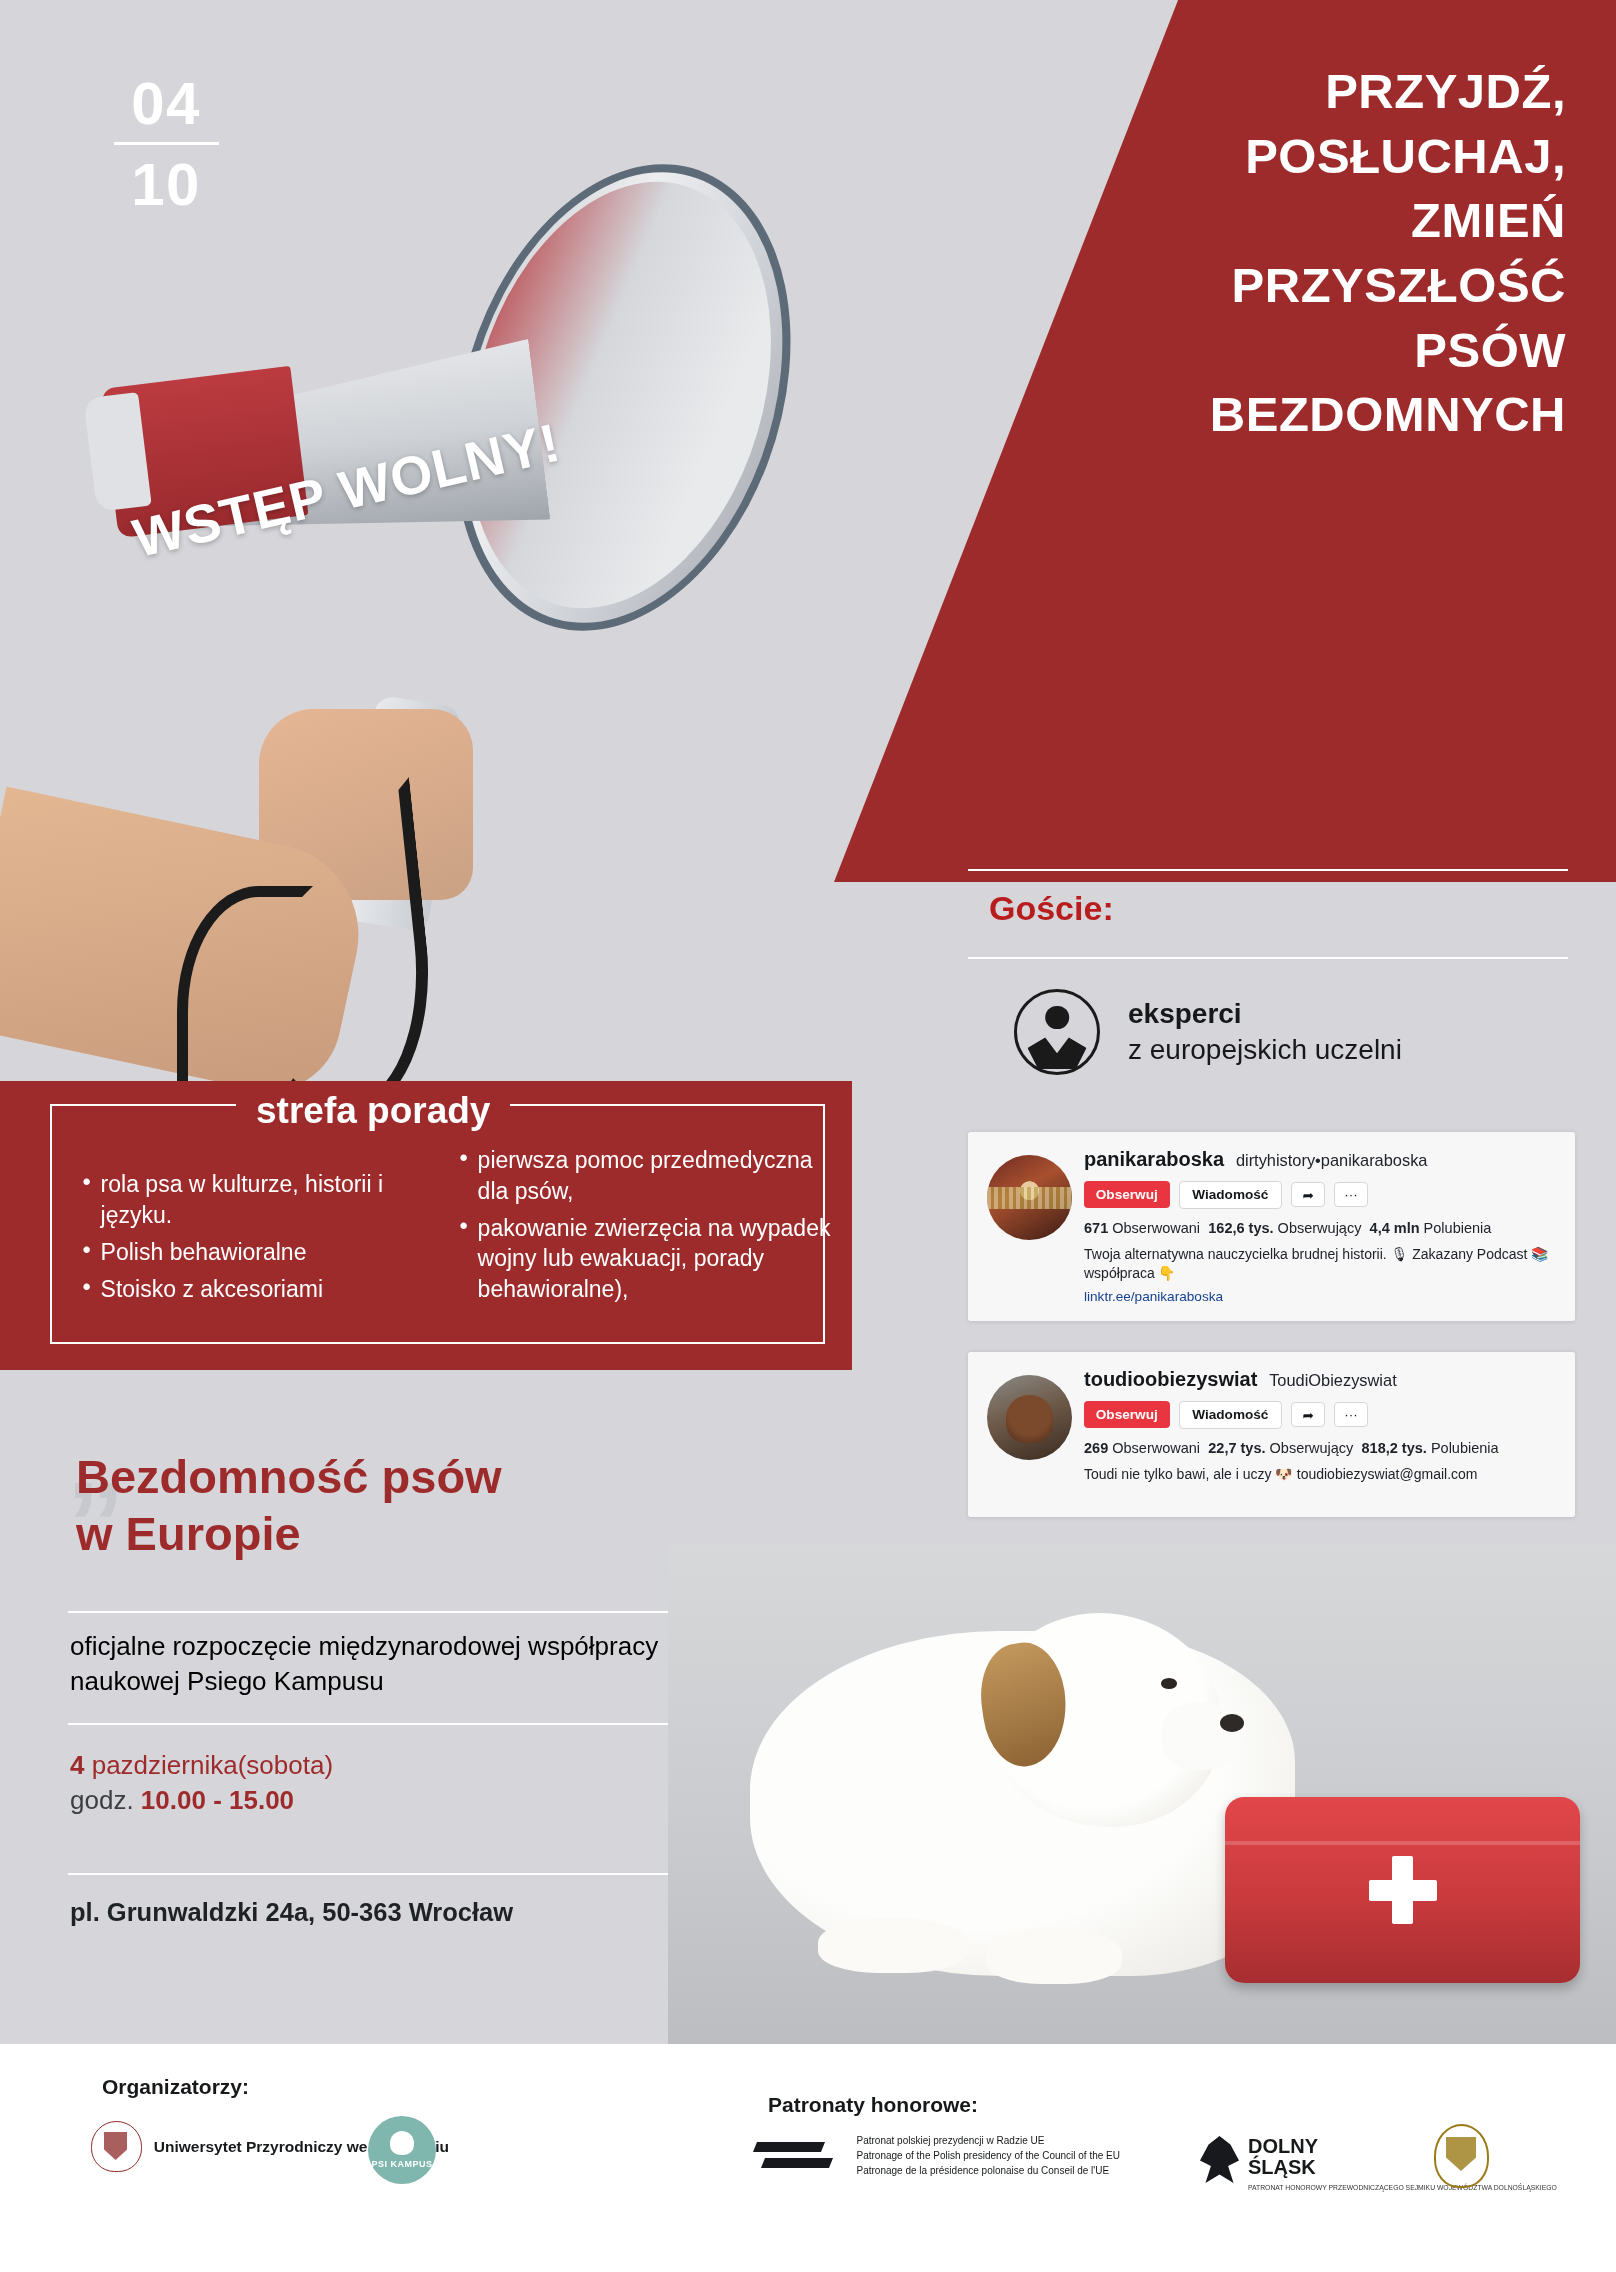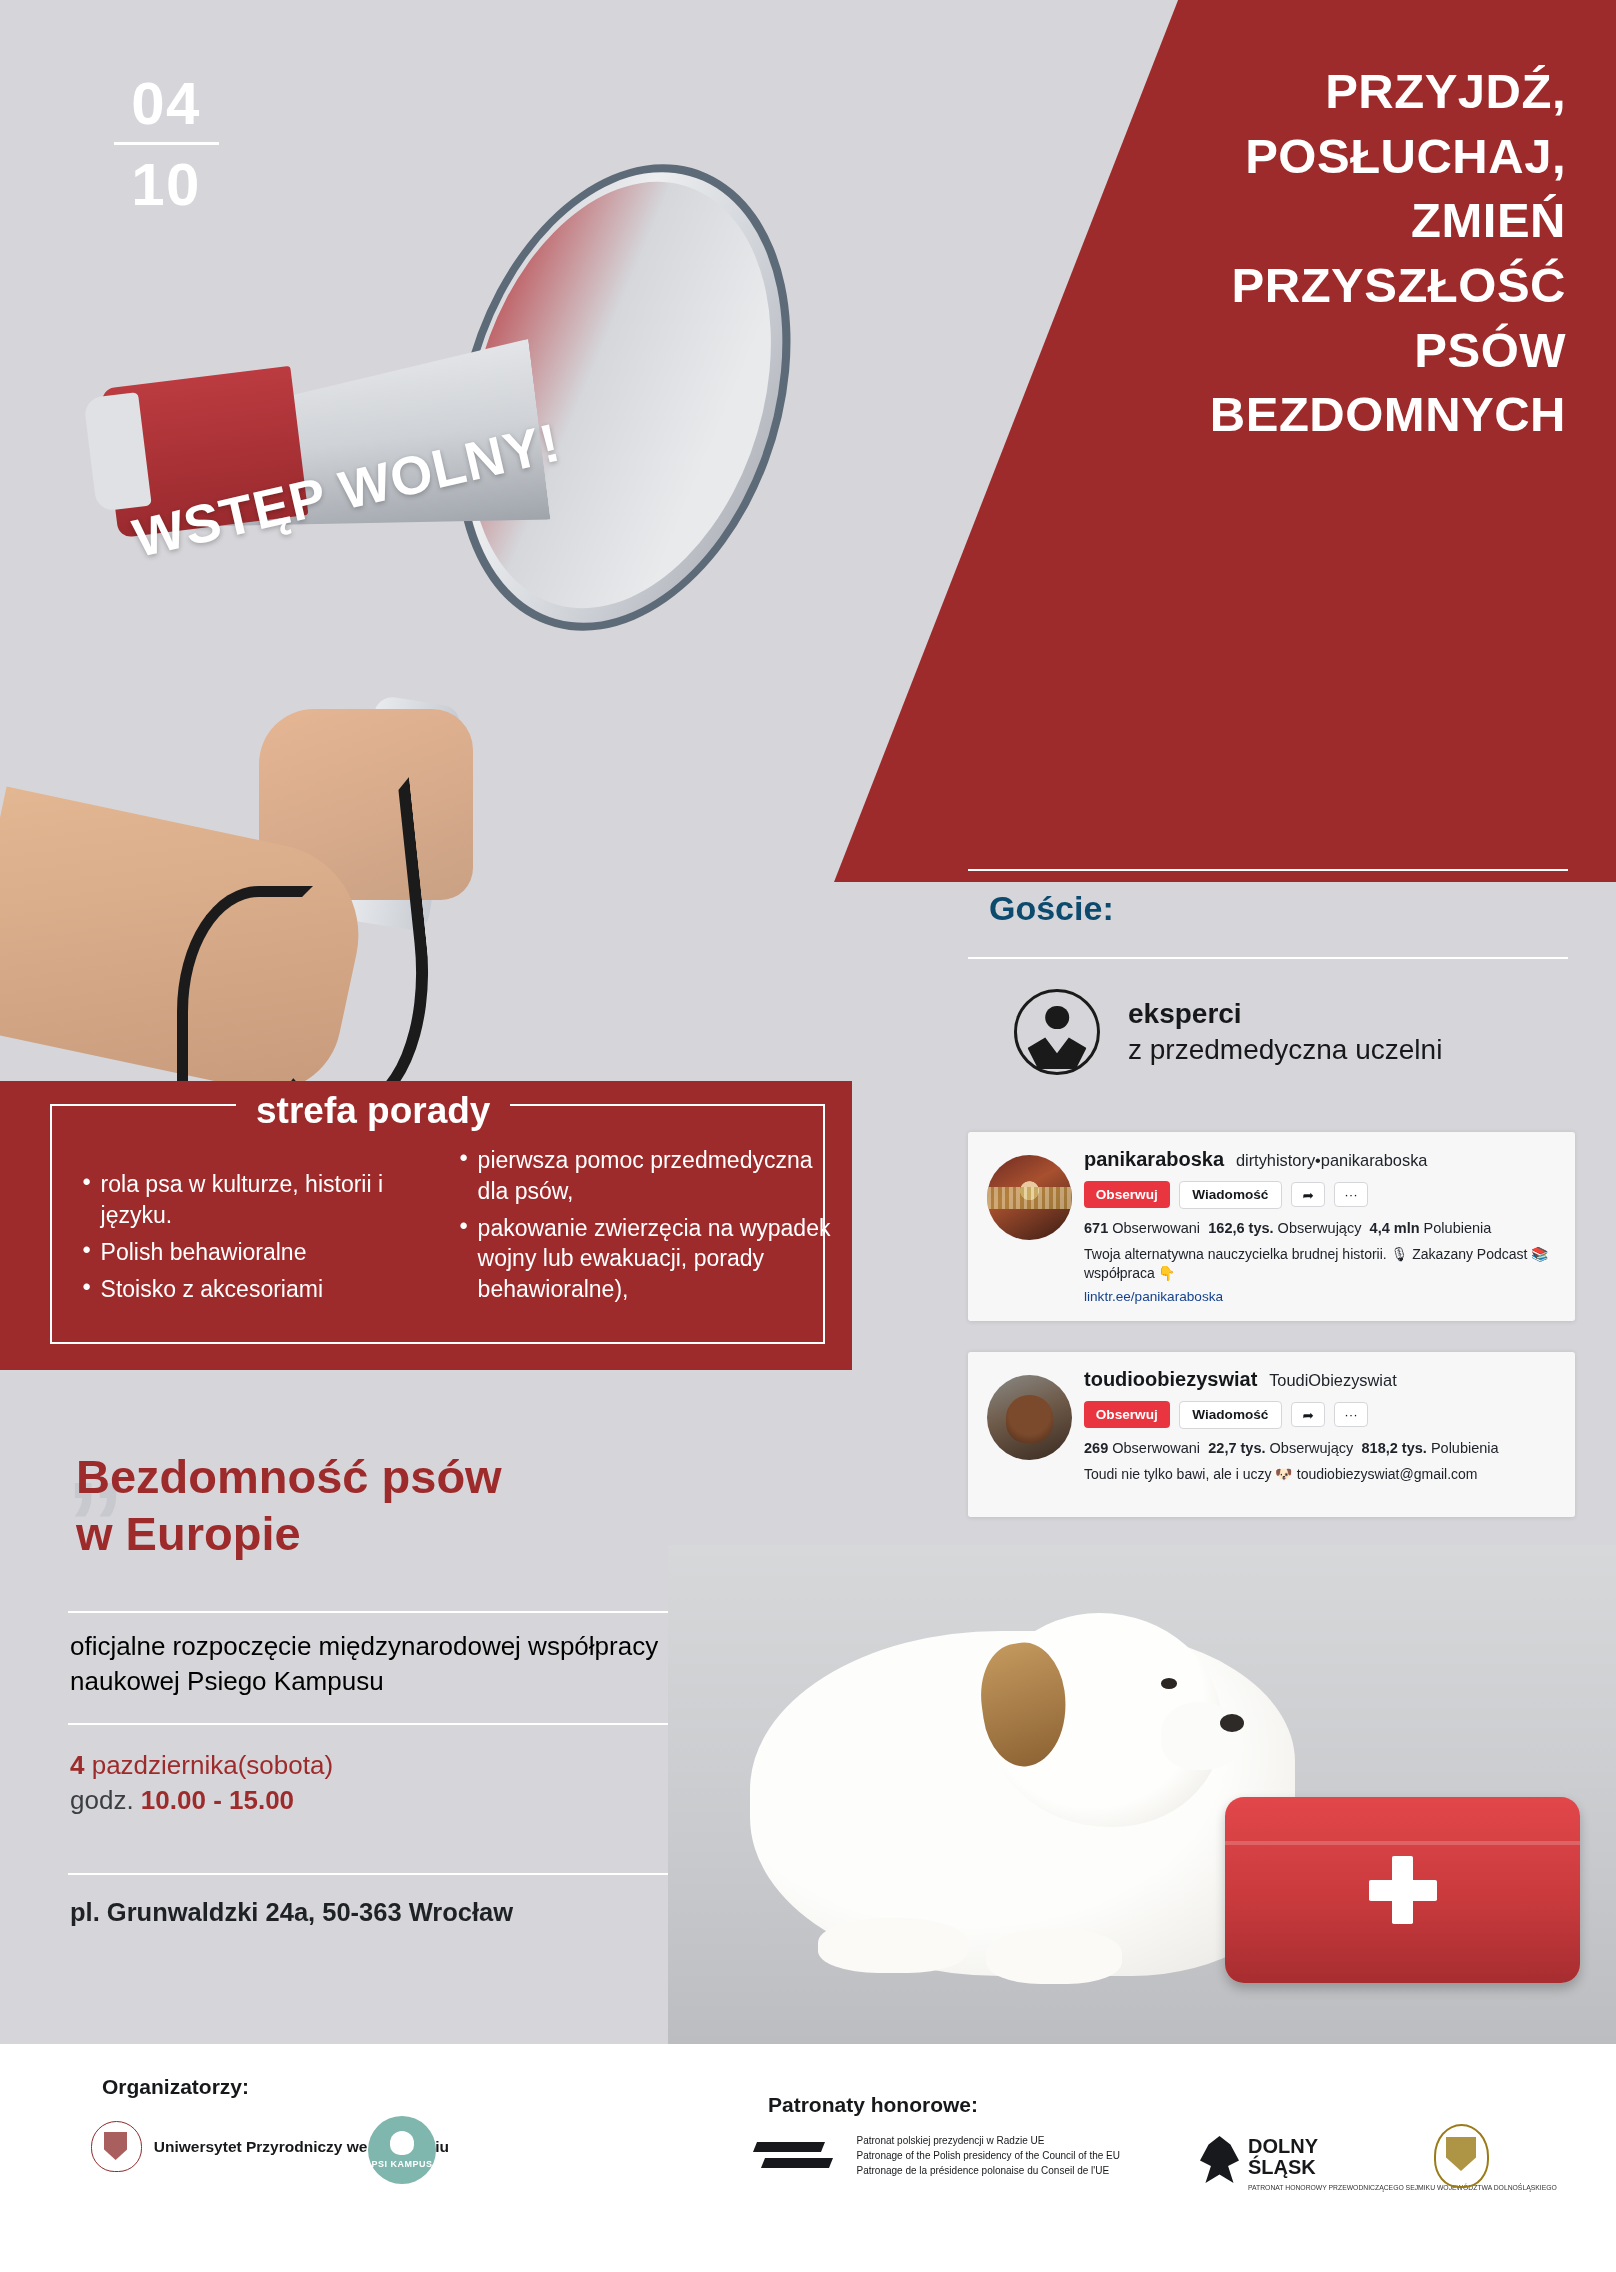--- a/index.html
+++ b/index.html
@@ -314,21 +314,21 @@
     left: 968px;
     top: 869px;
     width: 600px;
     height: 1.8px;
     background: #ffffff;
   }
   .guests-title {
     position: absolute;
     left: 989px;
     top: 889px;
-    color: #0c4a6e;
+    color: #b91c1c;
     font-weight: bold;
     font-size: 34px;
   }
   .guests-rule-bot {
     position: absolute;
     left: 968px;
     top: 957px;
     width: 600px;
     height: 1.8px;
     background: #ffffff;
@@ -747,21 +747,21 @@
   <div class="guests-title">Goście:</div>
   <div class="guests-rule-bot"></div>
 
   <div class="expert-row">
     <div class="expert-icon">
       <span class="head"></span>
       <span class="shoulders"></span>
     </div>
     <div class="expert-text">
       <div class="strong">eksperci</div>
-      <div>z przedmedyczna uczelni</div>
+      <div>z europejskich uczelni</div>
     </div>
   </div>
 
   <div class="ig-card ig-card-1">
     <div class="ig-inner">
       <div class="ig-avatar ig-avatar-1"></div>
       <div class="ig-handle-row">
         <span class="ig-handle">panikaraboska</span>
         <span class="ig-name">dirtyhistory•panikaraboska</span>
       </div>

